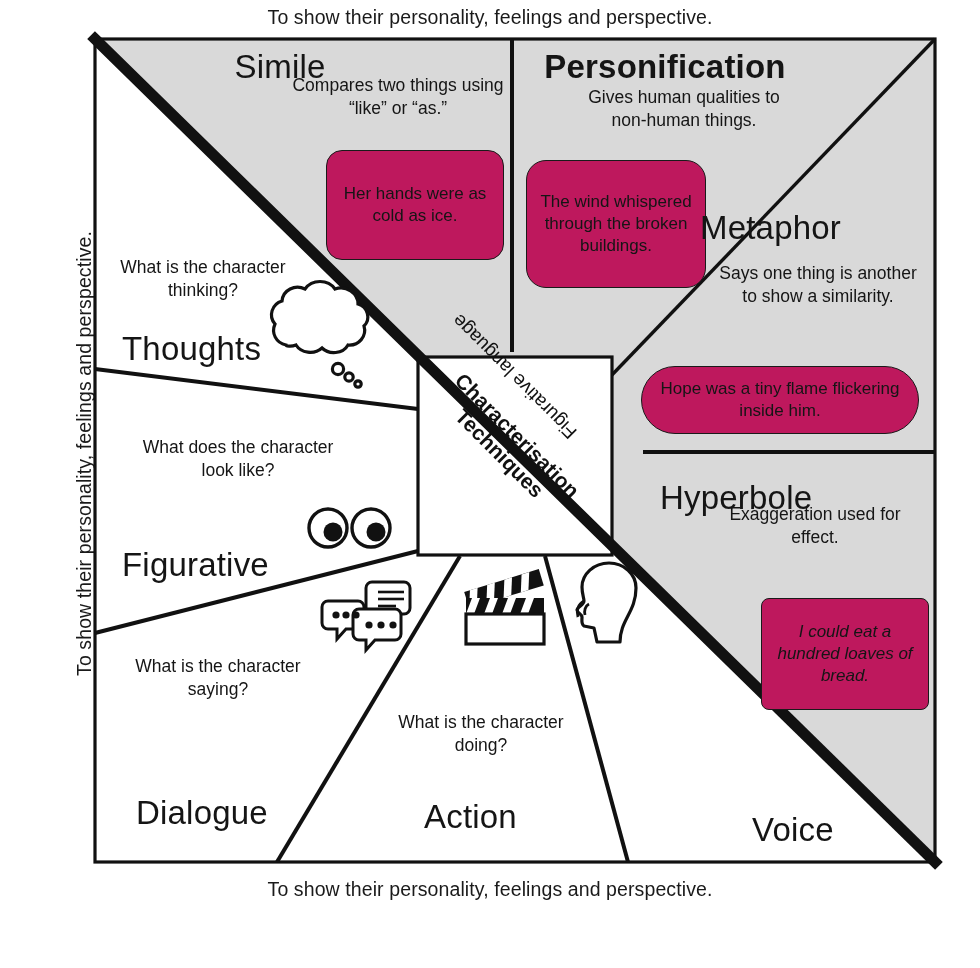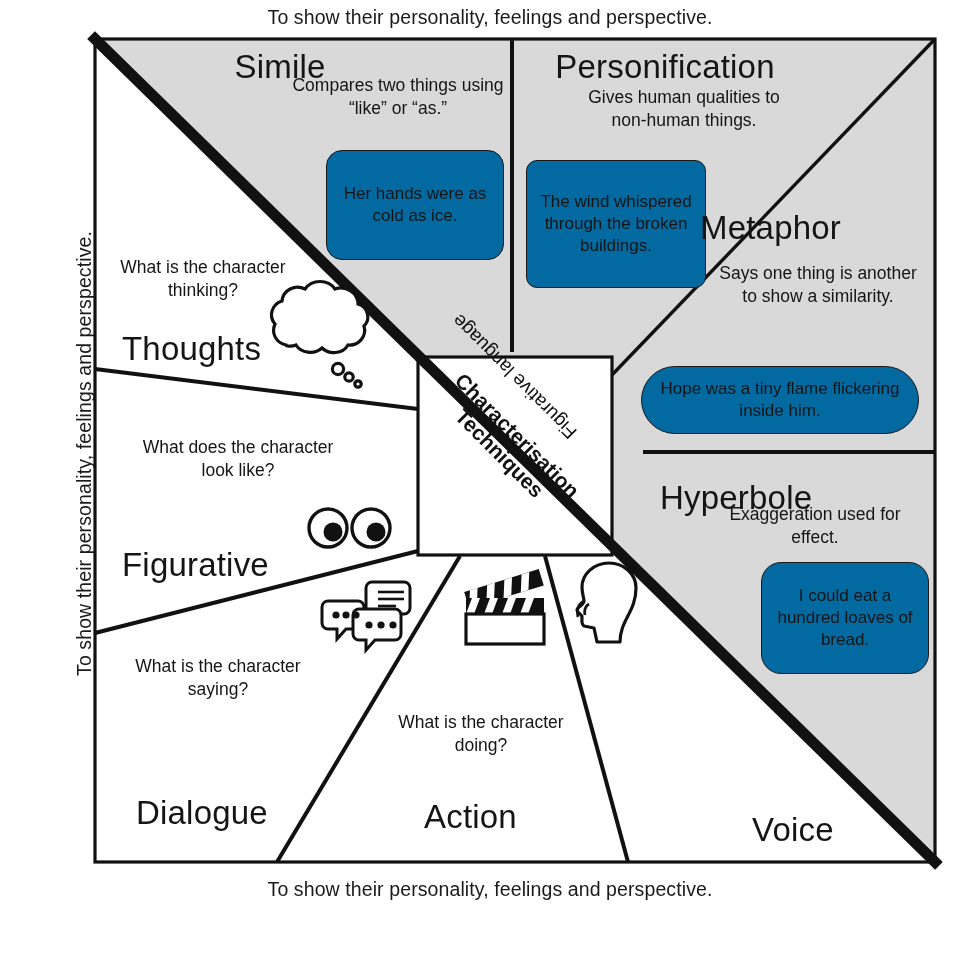--- a/index.html
+++ b/index.html
@@ -17,21 +17,21 @@
   
   #svgwrap{position:absolute;left:0;top:0;width:980px;height:968px;}
 
   
   .t{position:absolute;text-align:center;color:#151515;line-height:1.22;}
   .heading{font-size:33px;font-weight:400;letter-spacing:.2px;}
   .desc{font-size:17.5px;line-height:1.32;}
   .question{font-size:17.5px;line-height:1.3;}
 
   
-  .bubble{position:absolute;background:#0369a1;border:1.7px solid #1a1a1a;
+  .bubble{position:absolute;background:#be185d;border:1.7px solid #1a1a1a;
           display:flex;align-items:center;justify-content:center;
           text-align:center;font-size:17px;line-height:1.3;color:#151515;
           box-sizing:border-box;padding:6px 10px;}
 
   
   #hub-ct{position:absolute;left:408px;top:420px;width:200px;
           font-size:21px;font-weight:bold;text-align:center;line-height:1.18;
           transform:rotate(45deg);transform-origin:50% 50%;color:#111;}
   #hub-fl{position:absolute;left:425px;top:365px;width:180px;
           font-size:19px;font-weight:400;text-align:center;line-height:1.18;
@@ -146,31 +146,31 @@
         <path d="M589 604c-4,2 -5,7 -4,11"></path>
         <path d="M584 601c-6,3 -8,10 -6,16"></path>
       </g>
     </g>
   </svg>
 
   <div class="t heading" style="left:160px;top:47px;width:240px;">Simile</div>
   <div class="t desc" style="left:290px;top:74px;width:216px;">Compares two things using “like” or “as.”</div>
   <div class="bubble" style="left:326px;top:150px;width:178px;height:110px;border-radius:16px;">Her hands were as cold as ice.</div>
 
-  <div class="t heading" style="left:520px;top:47px;width:290px;">Personification</div>
+  <div class="t heading" style="left:520px;top:47px;width:290px;font-weight:bold;">Personification</div>
   <div class="t desc" style="left:572px;top:86px;width:224px;">Gives human qualities to non-human things.</div>
-  <div class="bubble" style="left:526px;top:160px;width:180px;height:128px;border-radius:11px;">The wind whispered through the broken buildings.</div>
+  <div class="bubble" style="left:526px;top:160px;width:180px;height:128px;border-radius:20px;">The wind whispered through the broken buildings.</div>
 
   <div class="t heading" style="left:700px;top:208px;width:290px;text-align:left;">Metaphor</div>
   <div class="t desc" style="left:712px;top:262px;width:212px;">Says one thing is another to show a similarity.</div>
   <div class="bubble" style="left:641px;top:366px;width:278px;height:68px;border-radius:34px;">Hope was a tiny flame flickering inside him.</div>
 
   <div class="t heading" style="left:660px;top:458px;width:288px;text-align:left;margin-top:20px;">Hyperbole</div>
   <div class="t desc" style="left:706px;top:503px;width:218px;">Exaggeration used for effect.</div>
-  <div class="bubble" style="left:761px;top:562px;width:168px;height:112px;border-radius:20px;">I could eat a hundred loaves of bread.</div>
+  <div class="bubble" style="left:761px;top:598px;width:168px;height:112px;border-radius:8px;font-style:italic;">I could eat a hundred loaves of bread.</div>
 
   <div class="t question" style="left:104px;top:256px;width:198px;">What is the character thinking?</div>
   <div class="t heading" style="left:122px;top:329px;width:160px;text-align:left;">Thoughts</div>
 
   <div class="t question" style="left:122px;top:436px;width:198px;margin-left:17px;">What does the character look like?</div>
   <div class="t heading" style="left:122px;top:545px;width:200px;text-align:left;">Figurative</div>
 
   <div class="t question" style="left:120px;top:655px;width:196px;">What is the character saying?</div>
   <div class="t heading" style="left:136px;top:793px;width:180px;text-align:left;">Dialogue</div>
 

